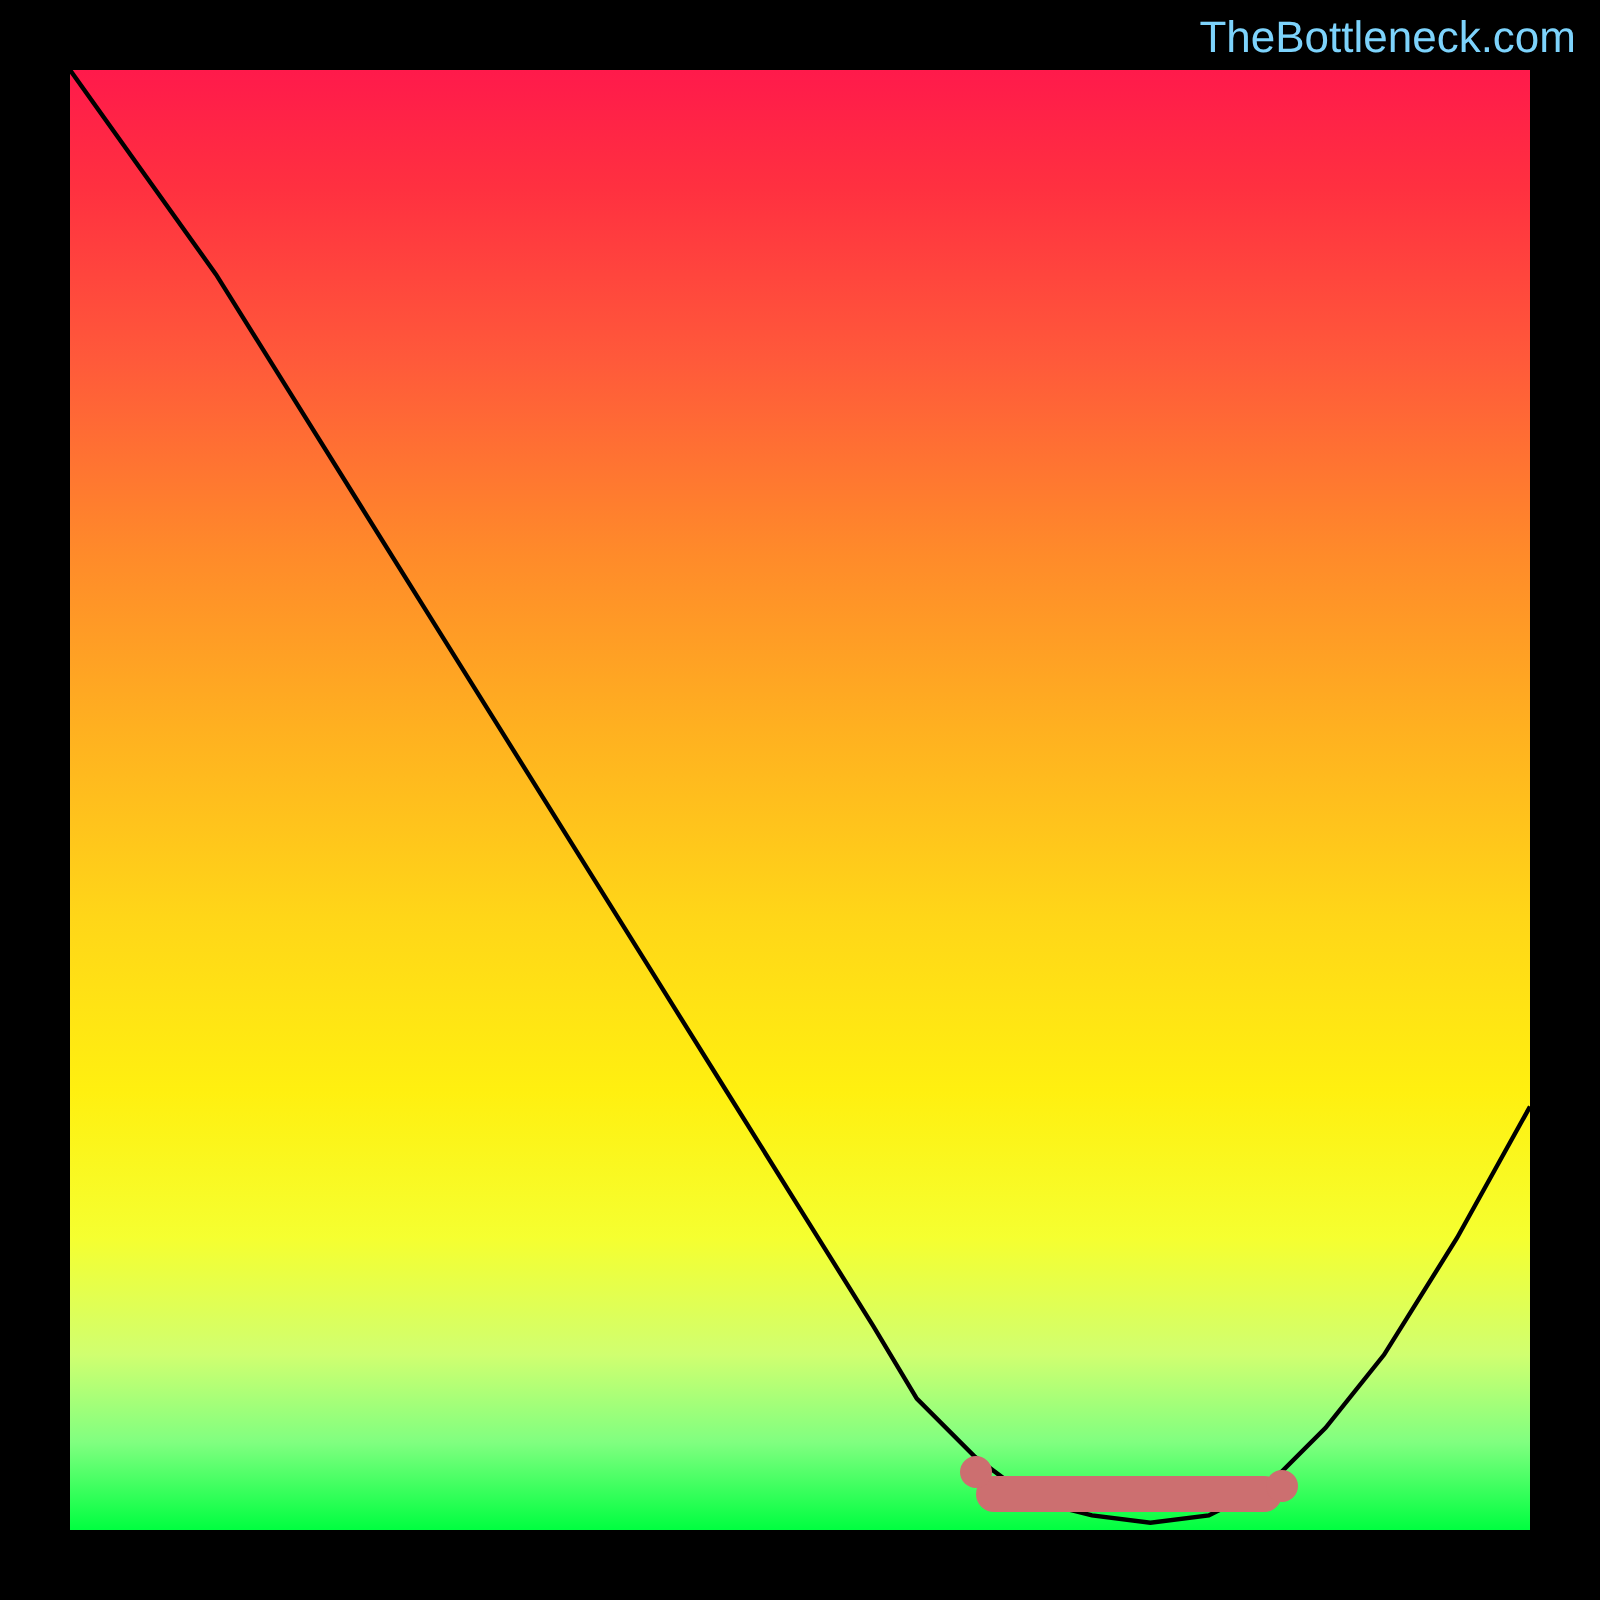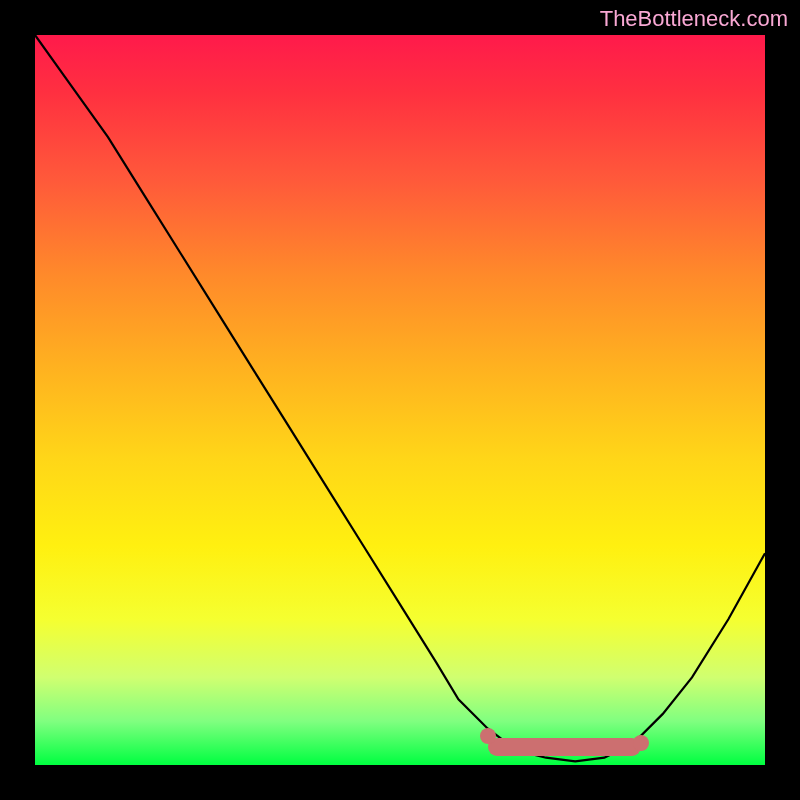--- a/index.html
+++ b/index.html
@@ -8,21 +8,21 @@
     height: 800px;
     background: #000;
     font-family: Arial, sans-serif;
     overflow: hidden;
     position: relative;
   }
   .watermark {
     position: absolute;
     top: 6px;
     right: 12px;
-    color: #f9a8d4;
+    color: #7dd3fc;
     font-size: 22px;
     font-weight: 500;
     z-index: 10;
   }
   .plot-area {
     position: absolute;
     left: 35px;
     top: 35px;
     width: 730px;
     height: 730px;

